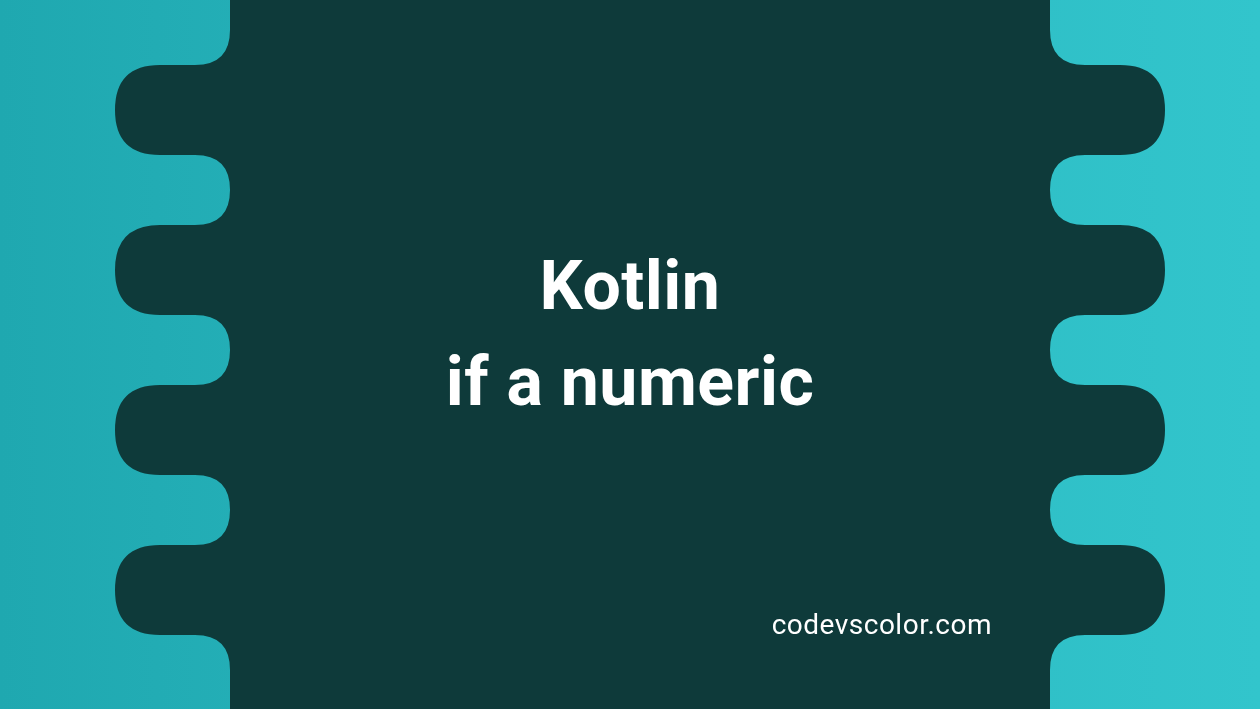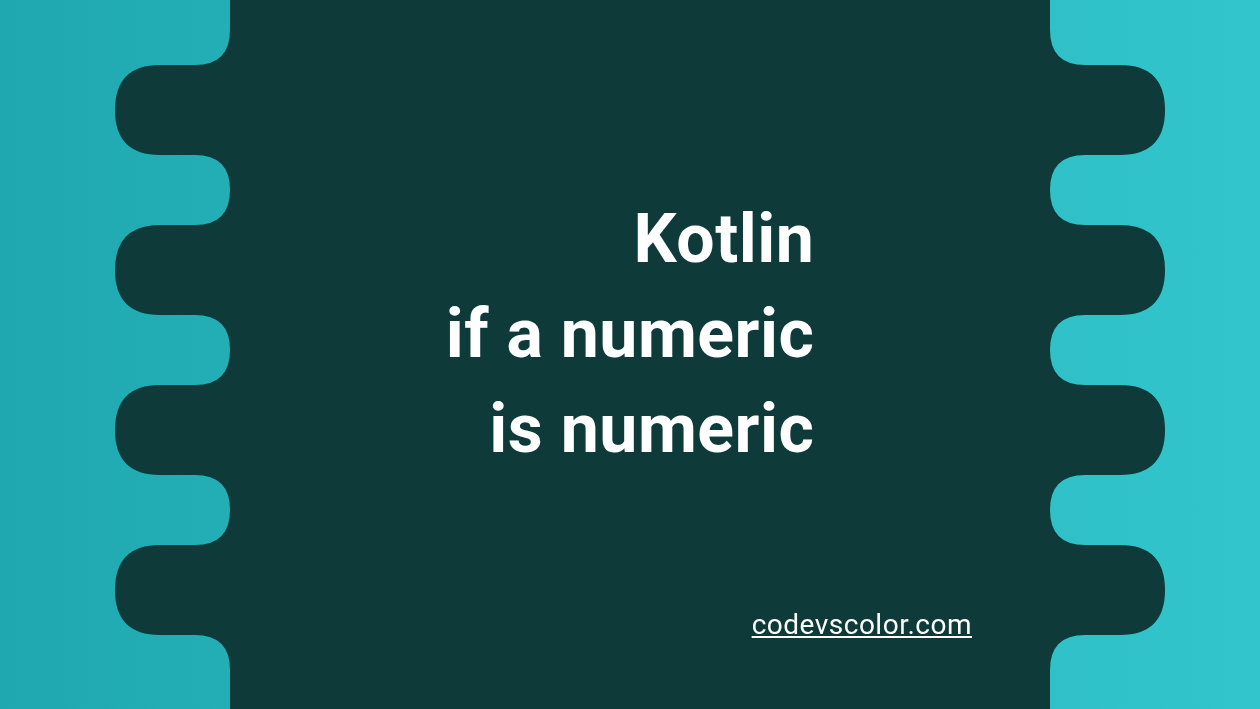--- a/index.html
+++ b/index.html
@@ -44,33 +44,31 @@
       text-align: center;
       color: #ffffff;
       padding-bottom: 40px;
     }
 
     .title {
       font-size: 68px;
       font-weight: 700;
       line-height: 1.4;
       letter-spacing: 0.5px;
-      text-align: right;
     }
 
     .attribution {
       position: absolute;
       bottom: 68px;
-      right: 288px;
+      right: 268px;
       z-index: 3;
       color: #ffffff;
       font-size: 28px;
       font-weight: 400;
       letter-spacing: 0.5px;
-      text-decoration: underline;
     }
   </style>
 </head>
 <body>
 
 <div class="banner">
   <div class="blob">
     <svg viewBox="0 0 1260 709" preserveAspectRatio="none">
       <path fill="#0e3a3a" d="
         M 230 0
@@ -130,18 +128,17 @@
         L 1050 0
         Z
       "></path>
     </svg>
   </div>
 
   <div class="content">
     <div class="title">
       <div>Kotlin</div>
       <div>if a numeric</div>
-      <div>is numeric</div>
     </div>
   </div>
 
   <div class="attribution">codevscolor.com</div>
 </div>
 
 </body></html>

